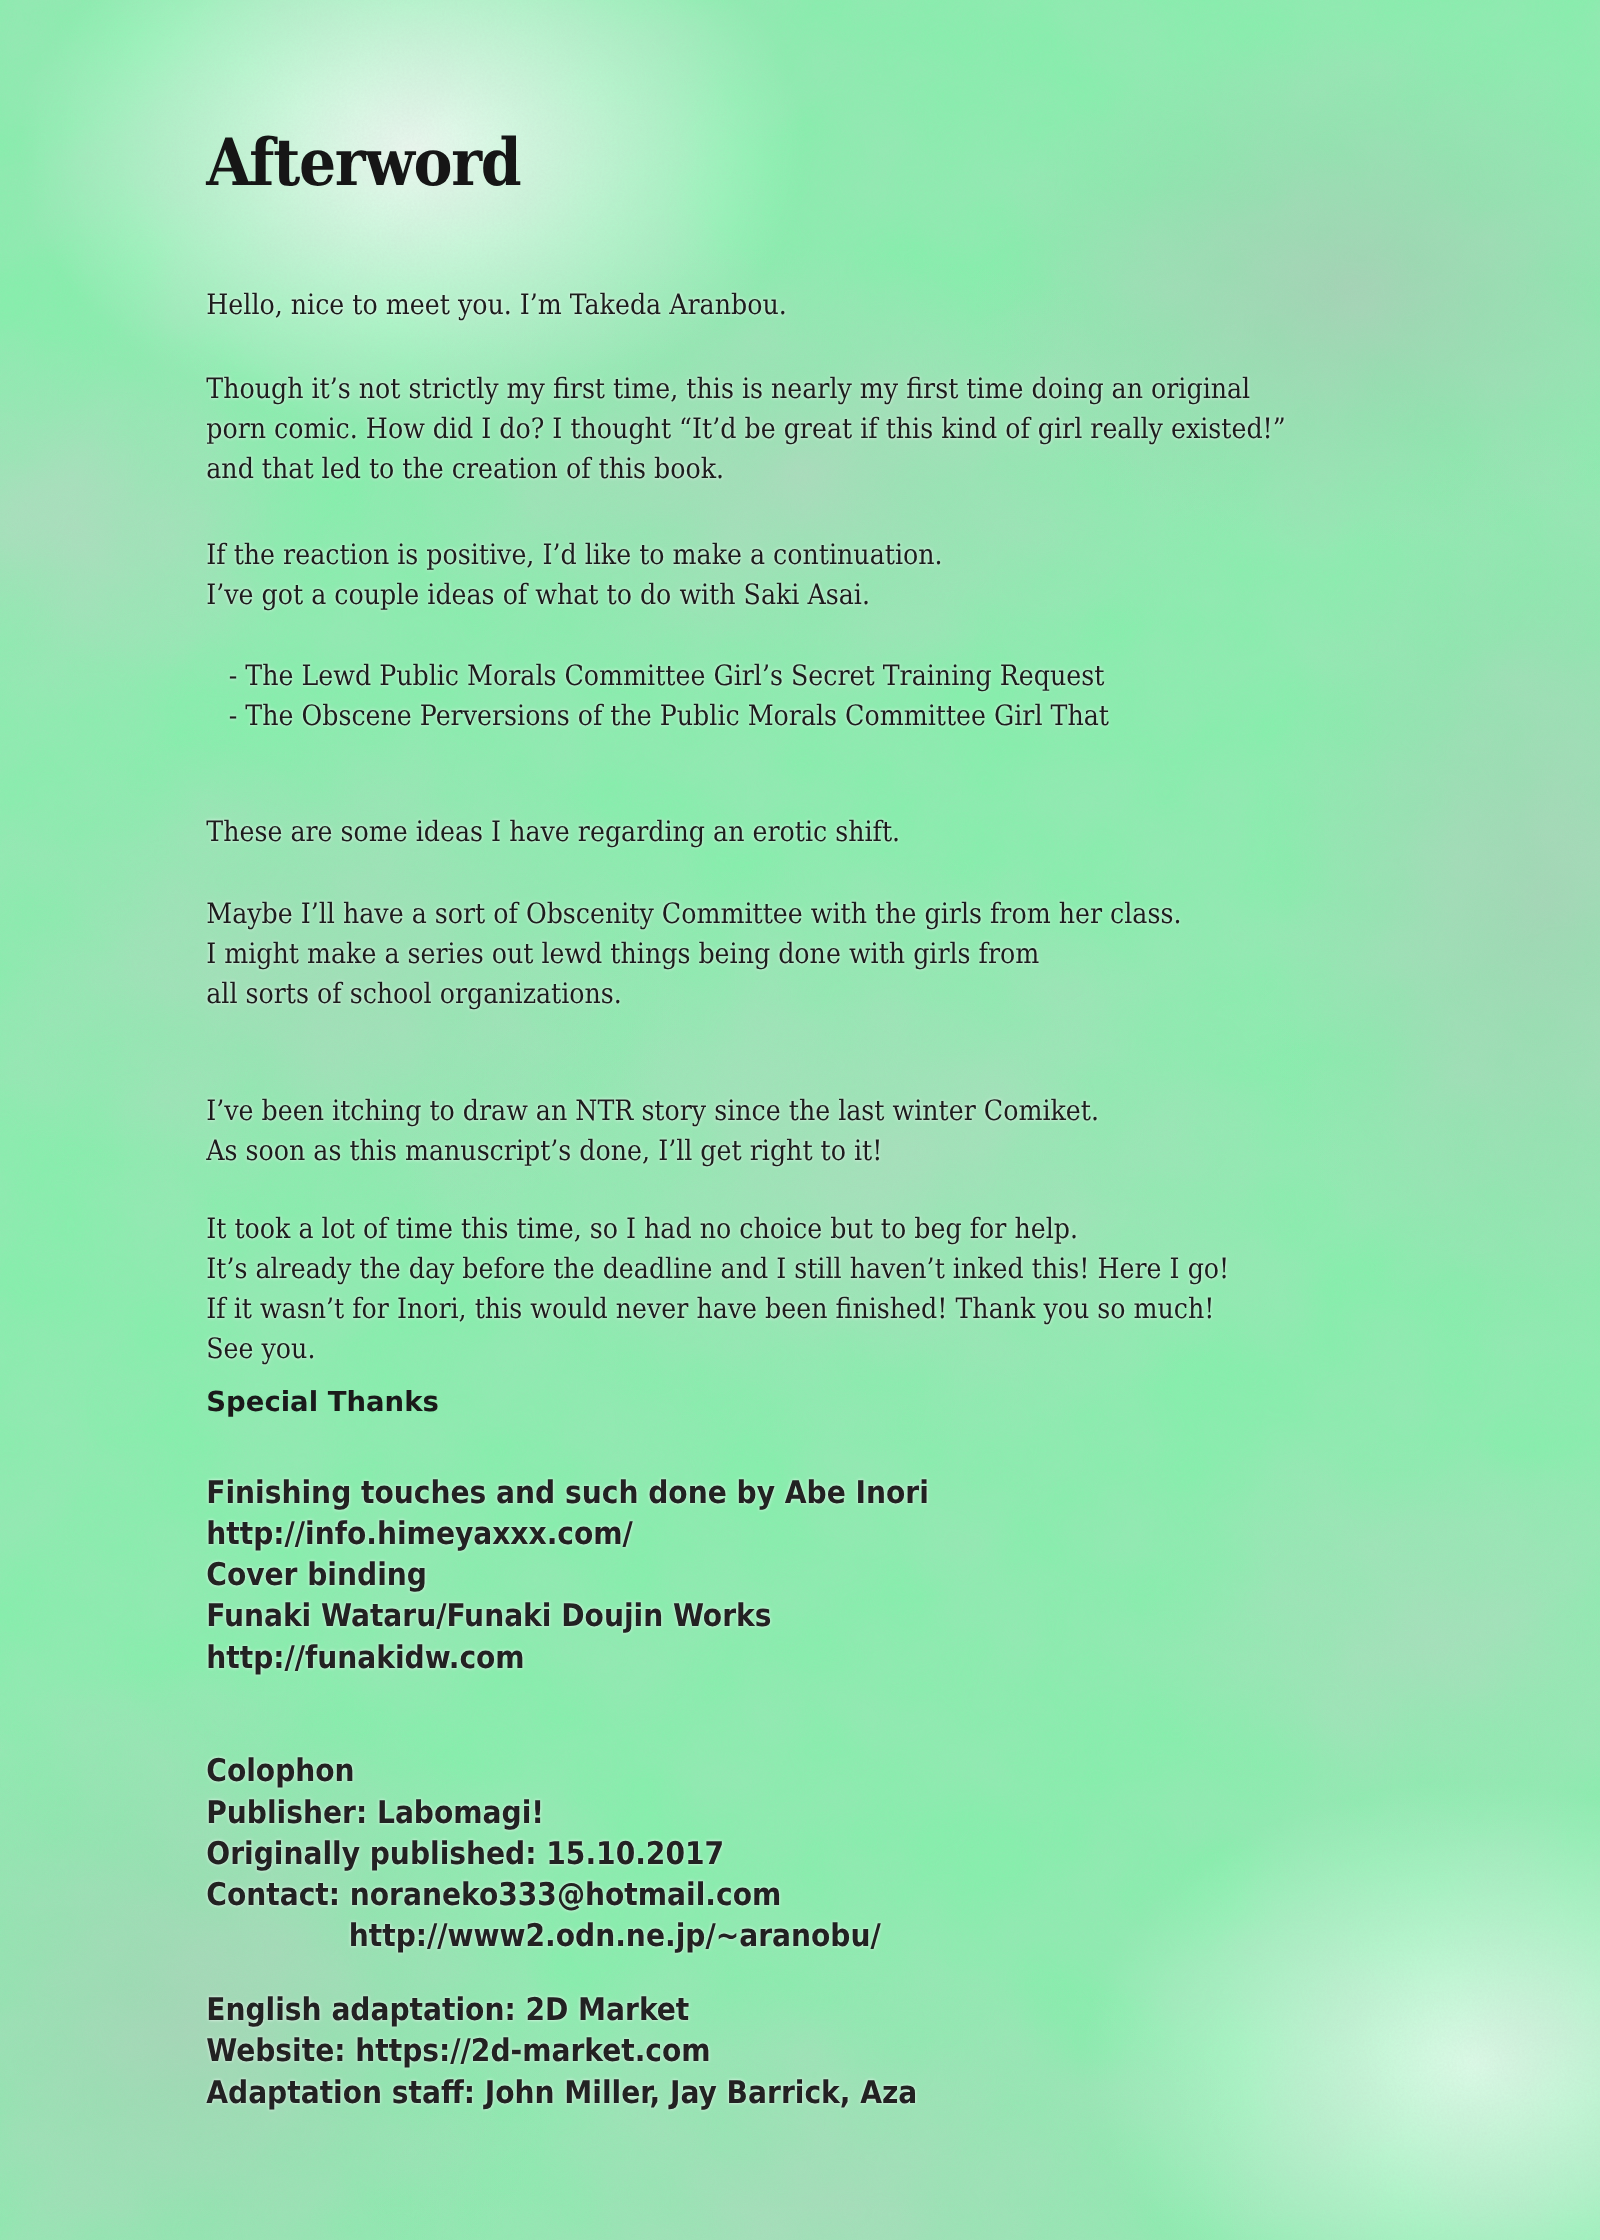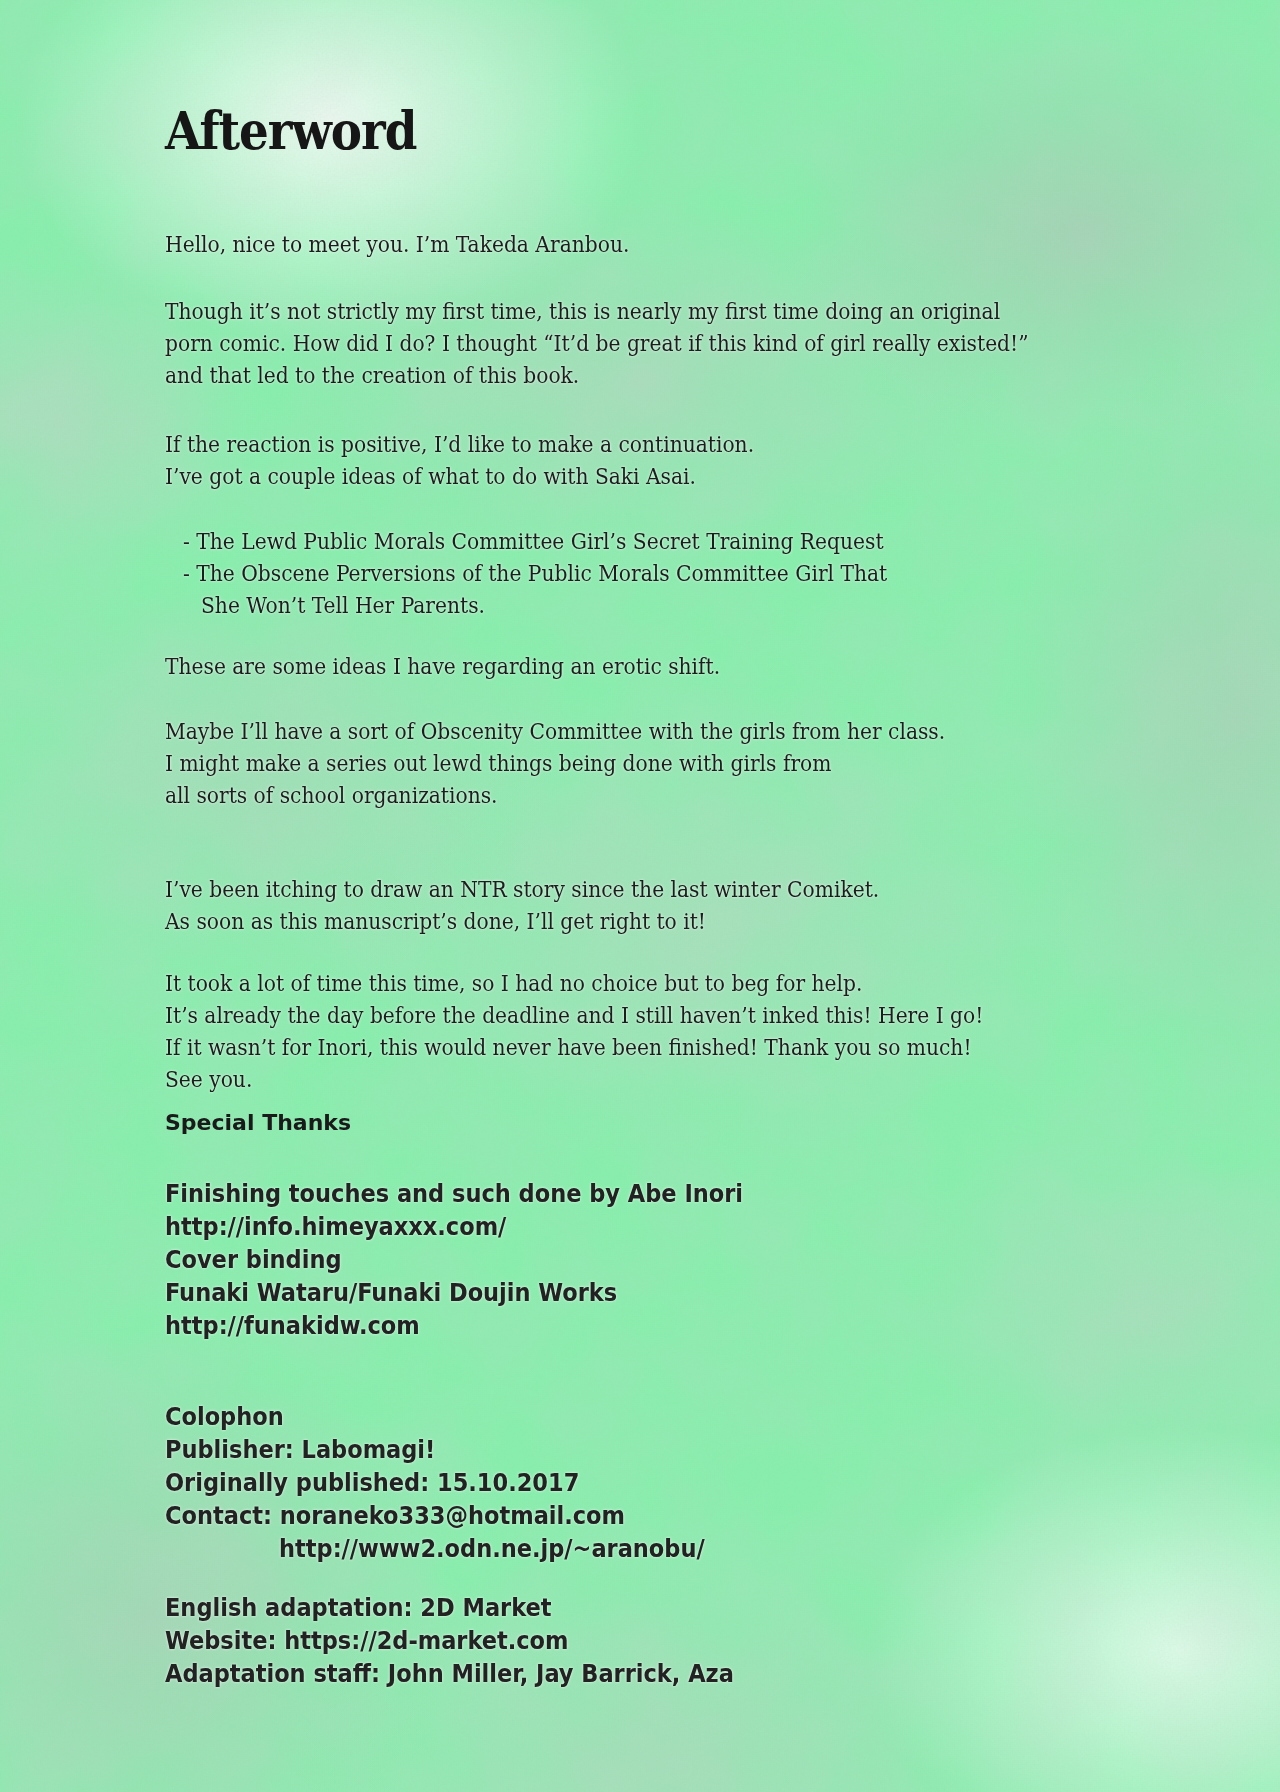--- a/index.html
+++ b/index.html
@@ -107,21 +107,20 @@
 
     <div class="blk serif" style="top:283px">
       <div class="ln">Though it’s not strictly my first time, this is nearly my first time doing an original</div>
       <div class="ln">porn comic. How did I do? I thought “It’d be great if this kind of girl really existed!”</div>
       <div class="ln">and that led to the creation of this book.</div>
     </div>
 
     <div class="blk serif" style="top:513px">
       <div class="ln idea-first">- The Lewd Public Morals Committee Girl’s Secret Training Request</div>
       <div class="ln idea-first">- The Obscene Perversions of the Public Morals Committee Girl That</div>
-      <div class="ln idea-cont">She Won’t Tell Her Parents.</div>
     </div>
 
     <div class="blk serif" style="top:638px">
       <div class="ln">These are some ideas I have regarding an erotic shift.</div>
     </div>
 
     <div class="blk serif" style="top:703px">
       <div class="ln">Maybe I’ll have a sort of Obscenity Committee with the girls from her class.</div>
       <div class="ln">I might make a series out lewd things being done with girls from</div>
       <div class="ln">all sorts of school organizations.</div>

